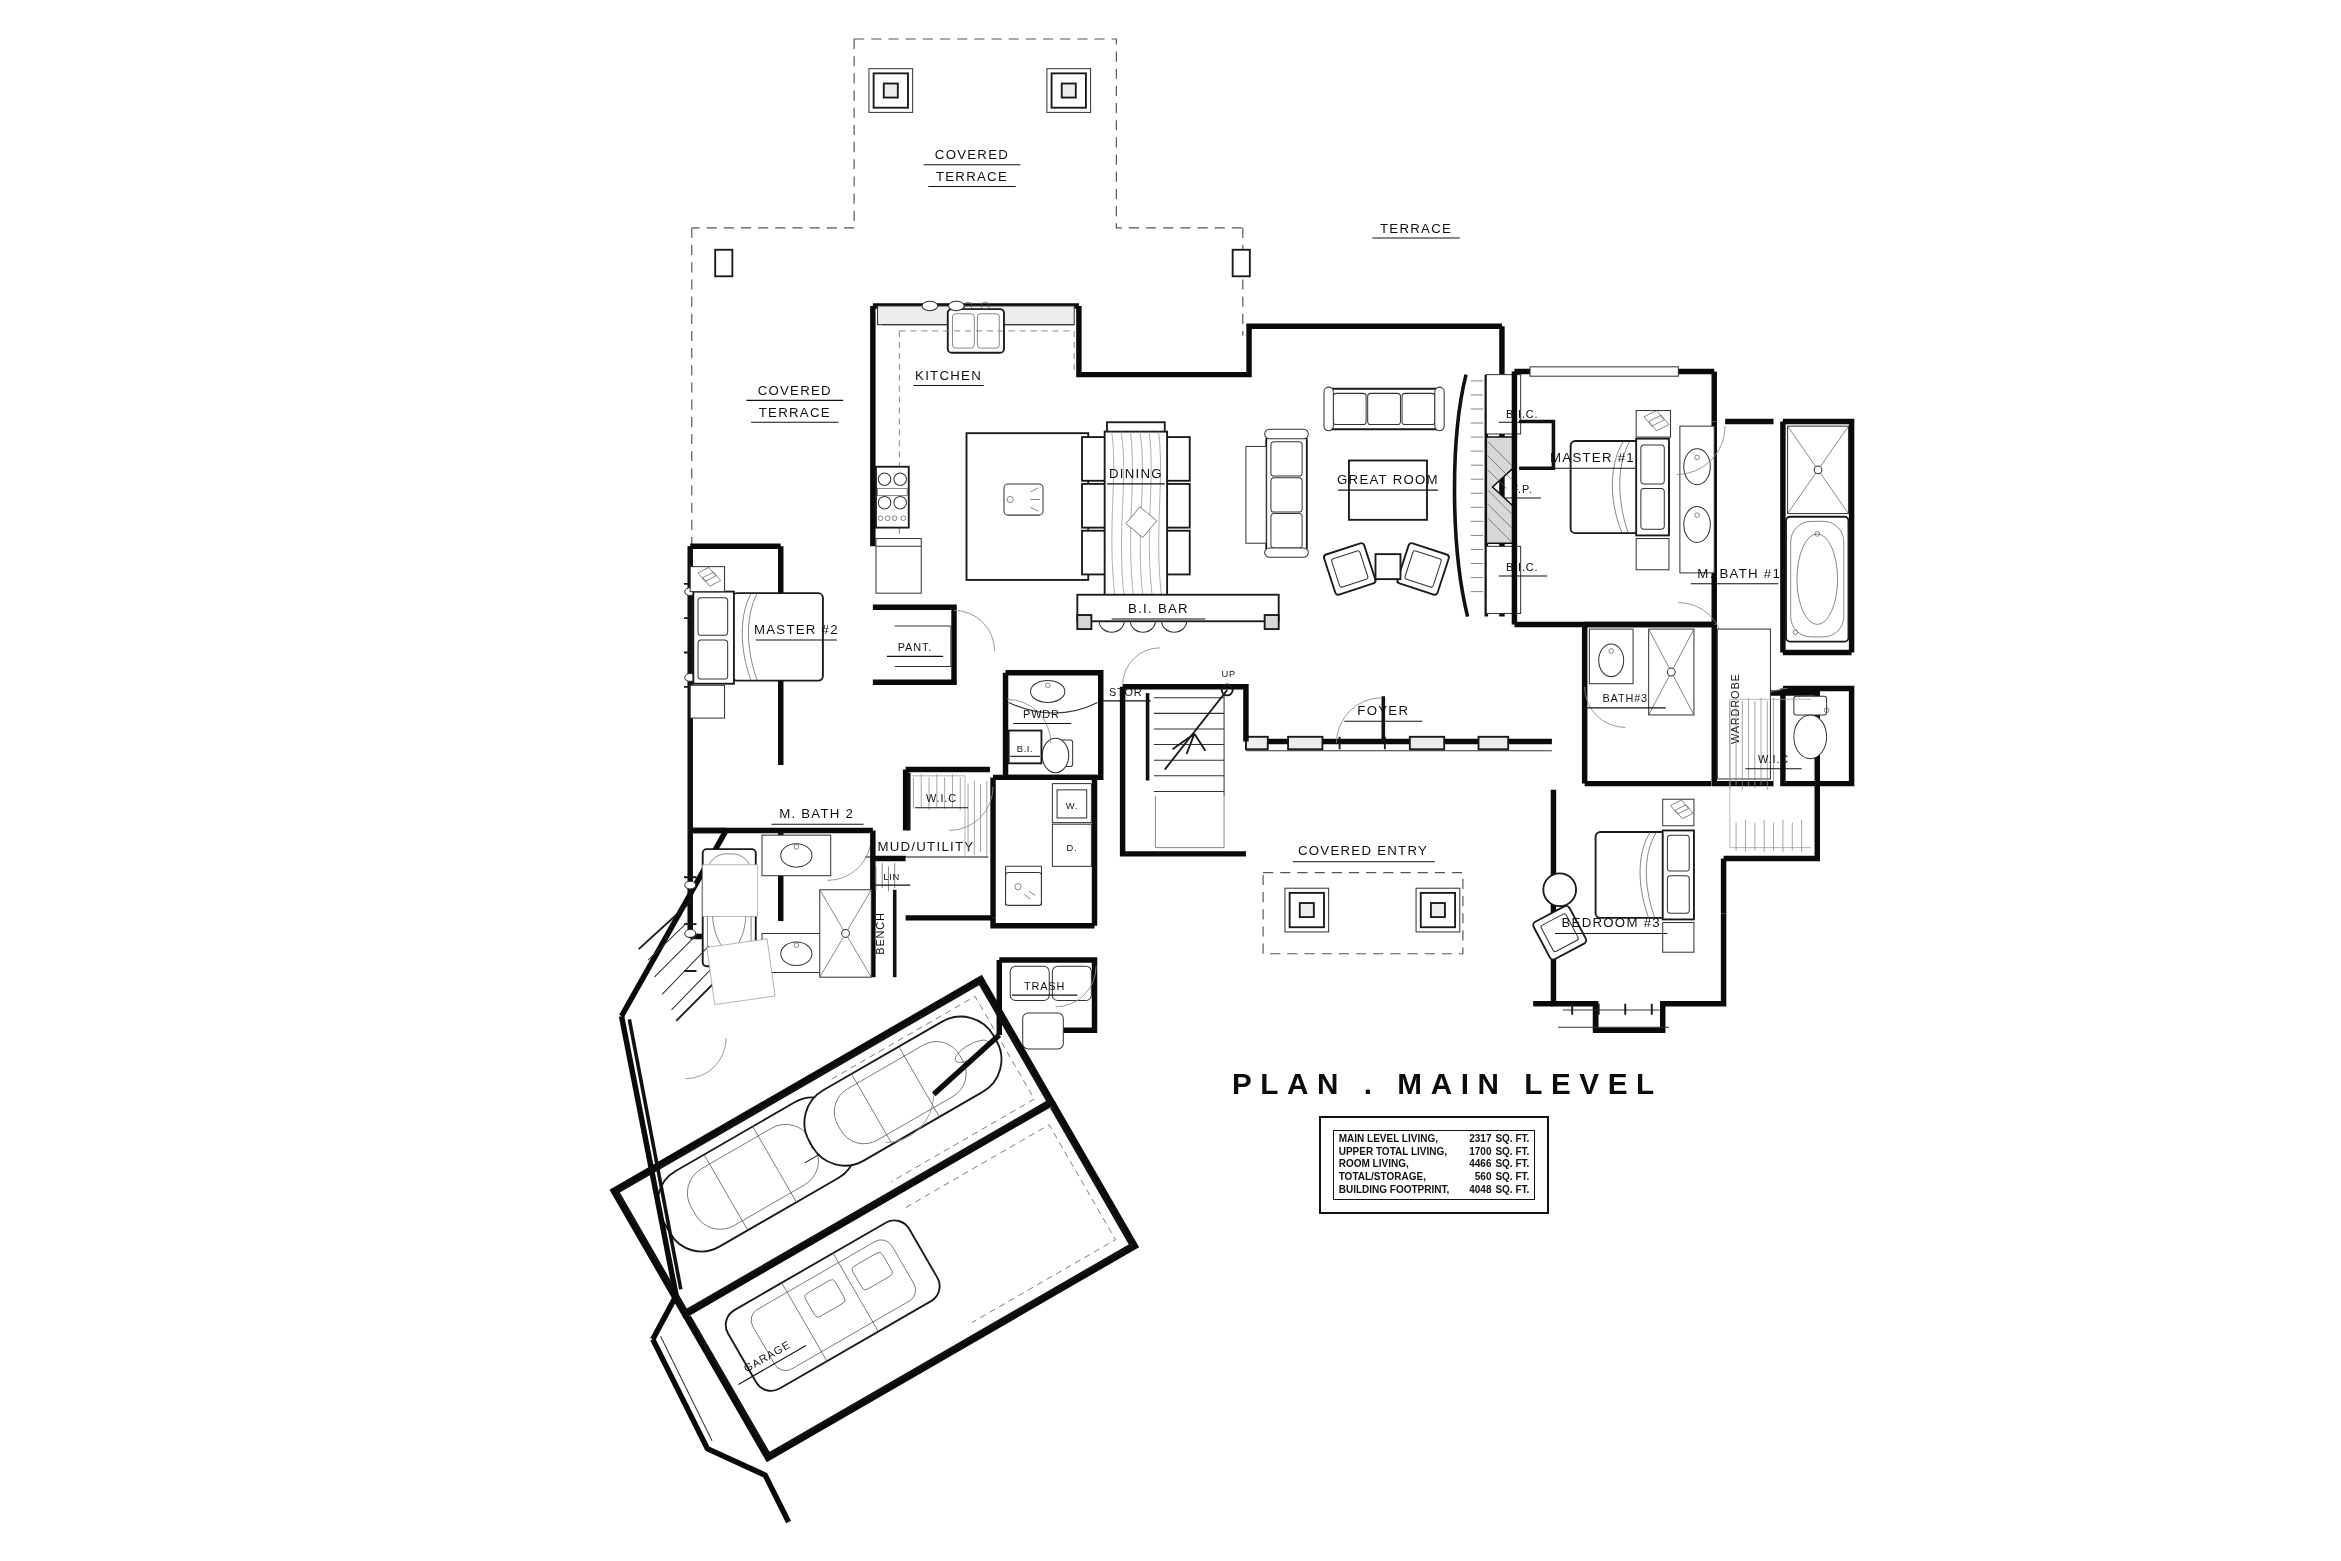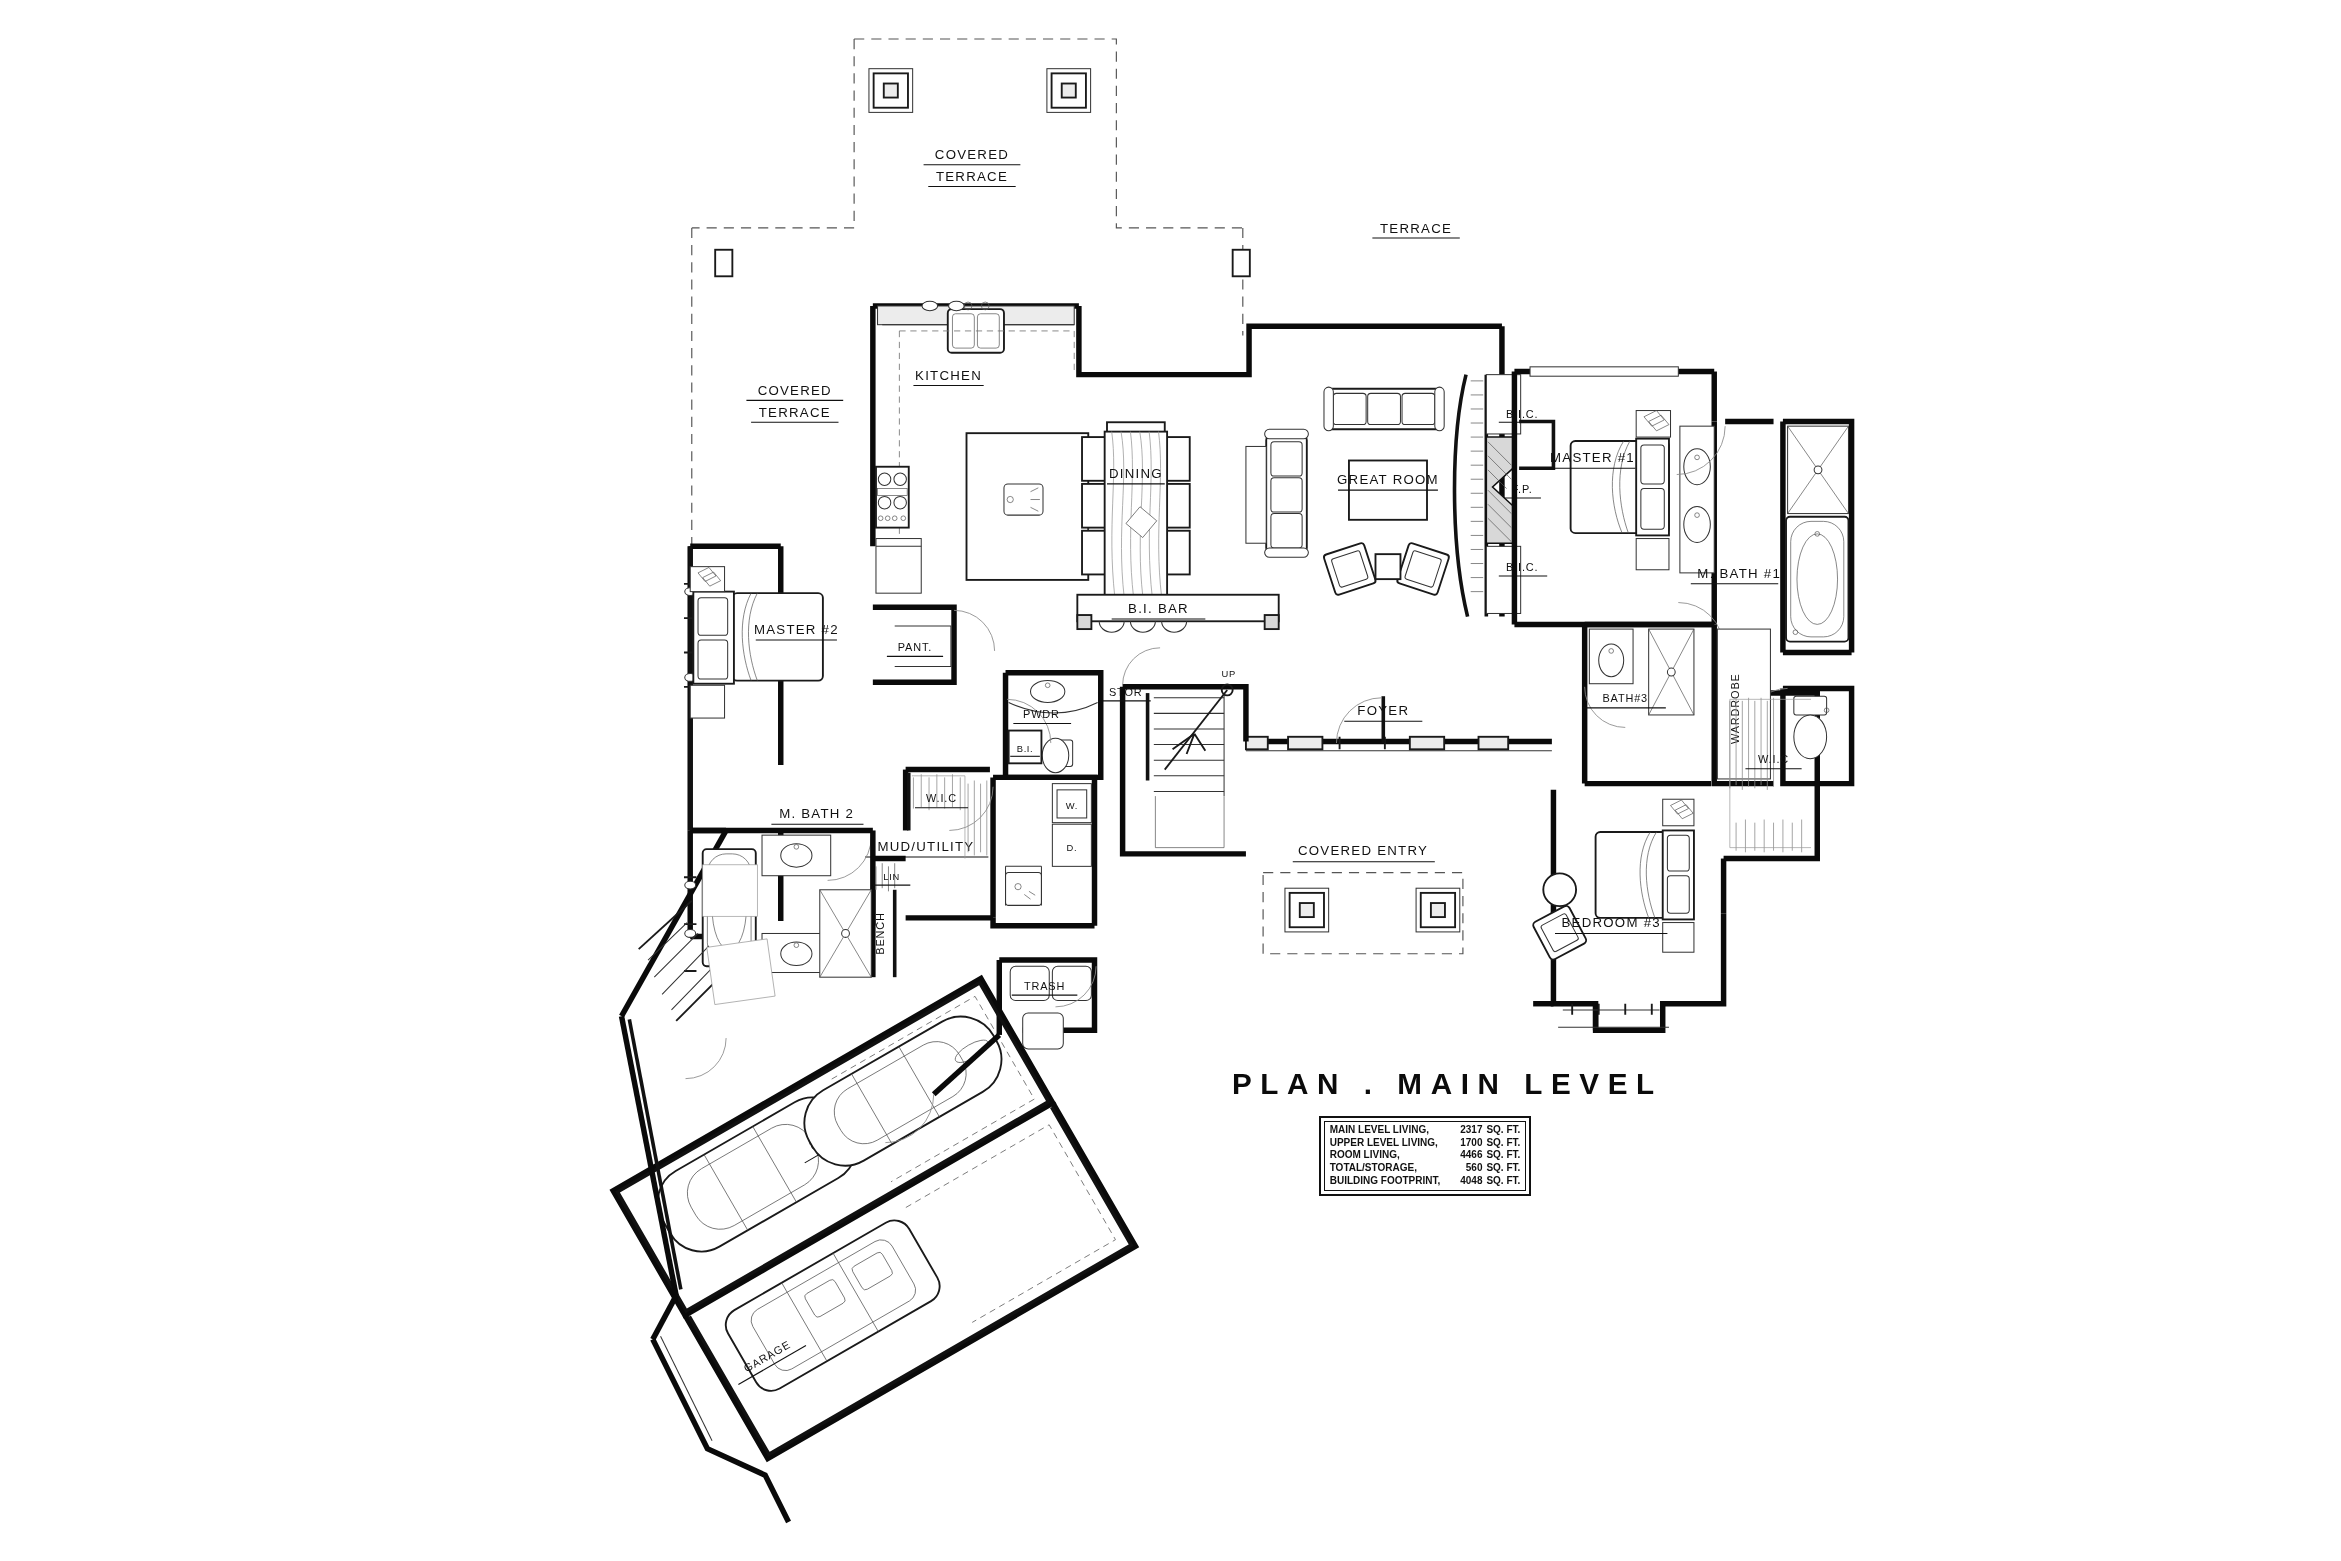--- a/index.html
+++ b/index.html
@@ -22,21 +22,21 @@
   .rm-ul{stroke:#111;stroke-width:1.4;}
   .plan-title{
     font-family:"Liberation Sans",sans-serif;
     font-weight:bold;font-size:38px;letter-spacing:11px;
     fill:#0b0b0b;text-anchor:start;white-space:pre;
   }
   .sched{
     position:absolute;
     border:2px solid #111;
     background:#fff;
-    padding:3px;
+    padding:12px;
   }
   .sched-inner{border:0.8px solid #111;padding:2.3px 4.7px 3.1px 4.7px;}
   table.sched-t{border-collapse:collapse;}
   table.sched-t td{
     font-family:"Liberation Sans",sans-serif;
     font-weight:bold;font-size:10px;color:#111;
     padding:0 0 0.8px 0;white-space:nowrap;line-height:1.18;
   }
   table.sched-t td.val{text-align:right;padding-left:20px;}
   table.sched-t td.unit{text-align:right;padding-left:3.9px;}
@@ -696,21 +696,21 @@
 <div class="sched" style="left:1319px;top:1116px;">
   <div class="sched-inner">
     <table class="sched-t">
       <tbody id="sched-body">
             <tr>
               <td>MAIN LEVEL LIVING,</td>
               <td class="val">2317</td>
               <td class="unit">SQ. FT.</td>
             </tr>
             <tr>
-              <td>UPPER LEVEL LIVING,</td>
+              <td>UPPER TOTAL LIVING,</td>
               <td class="val">1700</td>
               <td class="unit">SQ. FT.</td>
             </tr>
             <tr>
               <td>ROOM LIVING,</td>
               <td class="val">4466</td>
               <td class="unit">SQ. FT.</td>
             </tr>
             <tr>
               <td>TOTAL/STORAGE,</td>

